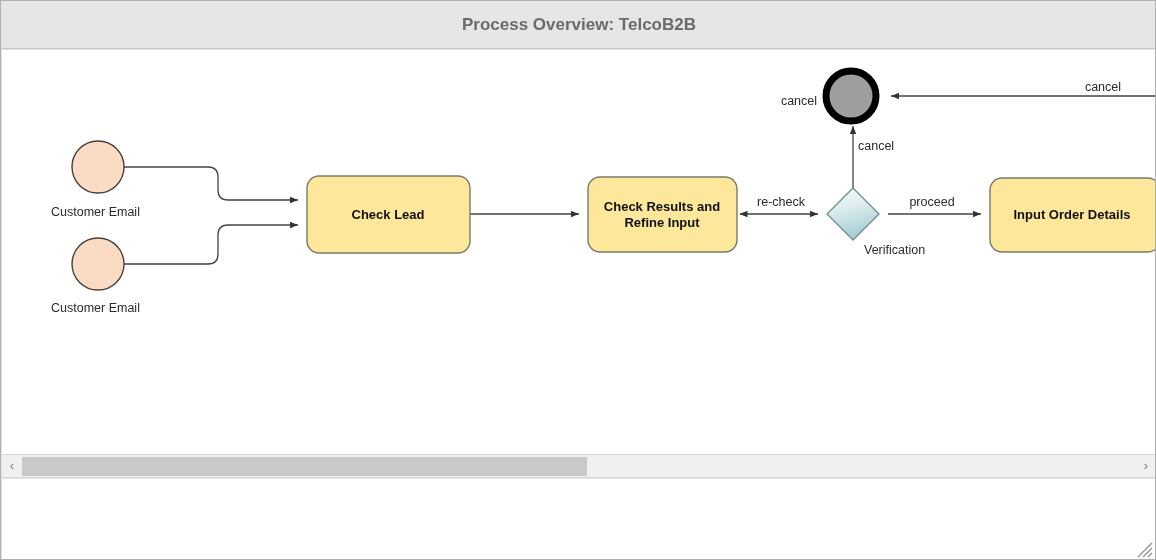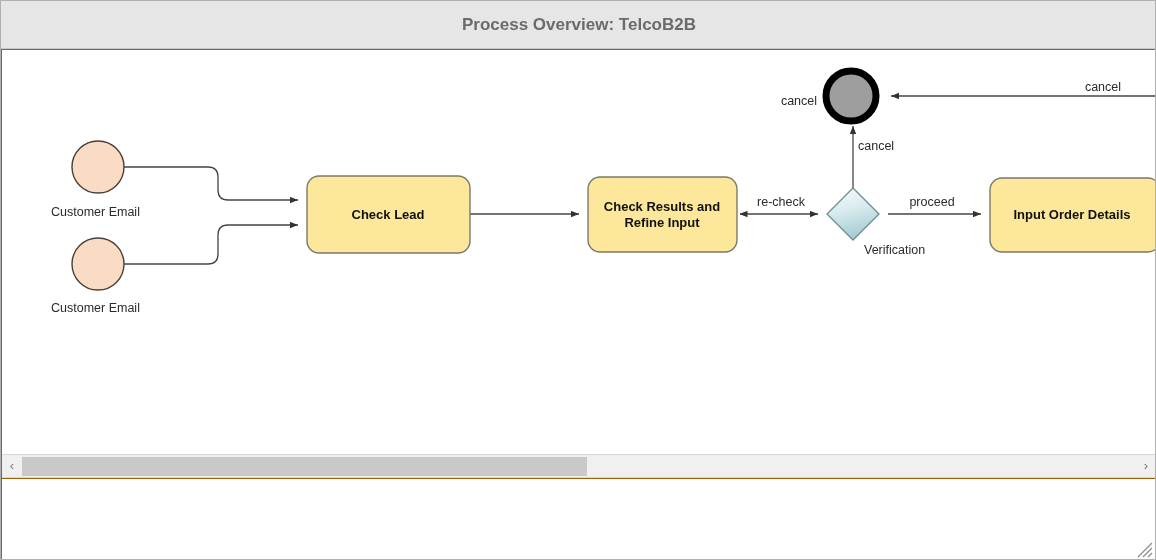--- a/index.html
+++ b/index.html
@@ -9,21 +9,21 @@
   }
   body {
     font-family: "Liberation Sans", sans-serif;
   }
   #window {
     position: relative;
     width: 1156px;
     height: 560px;
     box-sizing: border-box;
     border: 1px solid #b0b0b0;
-    background: #a16207;
+    background: #e5e5e5;
     overflow: hidden;
   }
   
   #titlebar {
     position: absolute;
     left: 0; top: 0;
     width: 1156px;
     height: 48px;
     background: #e6e6e6;
     border-bottom: 1px solid #c8c8c8;

